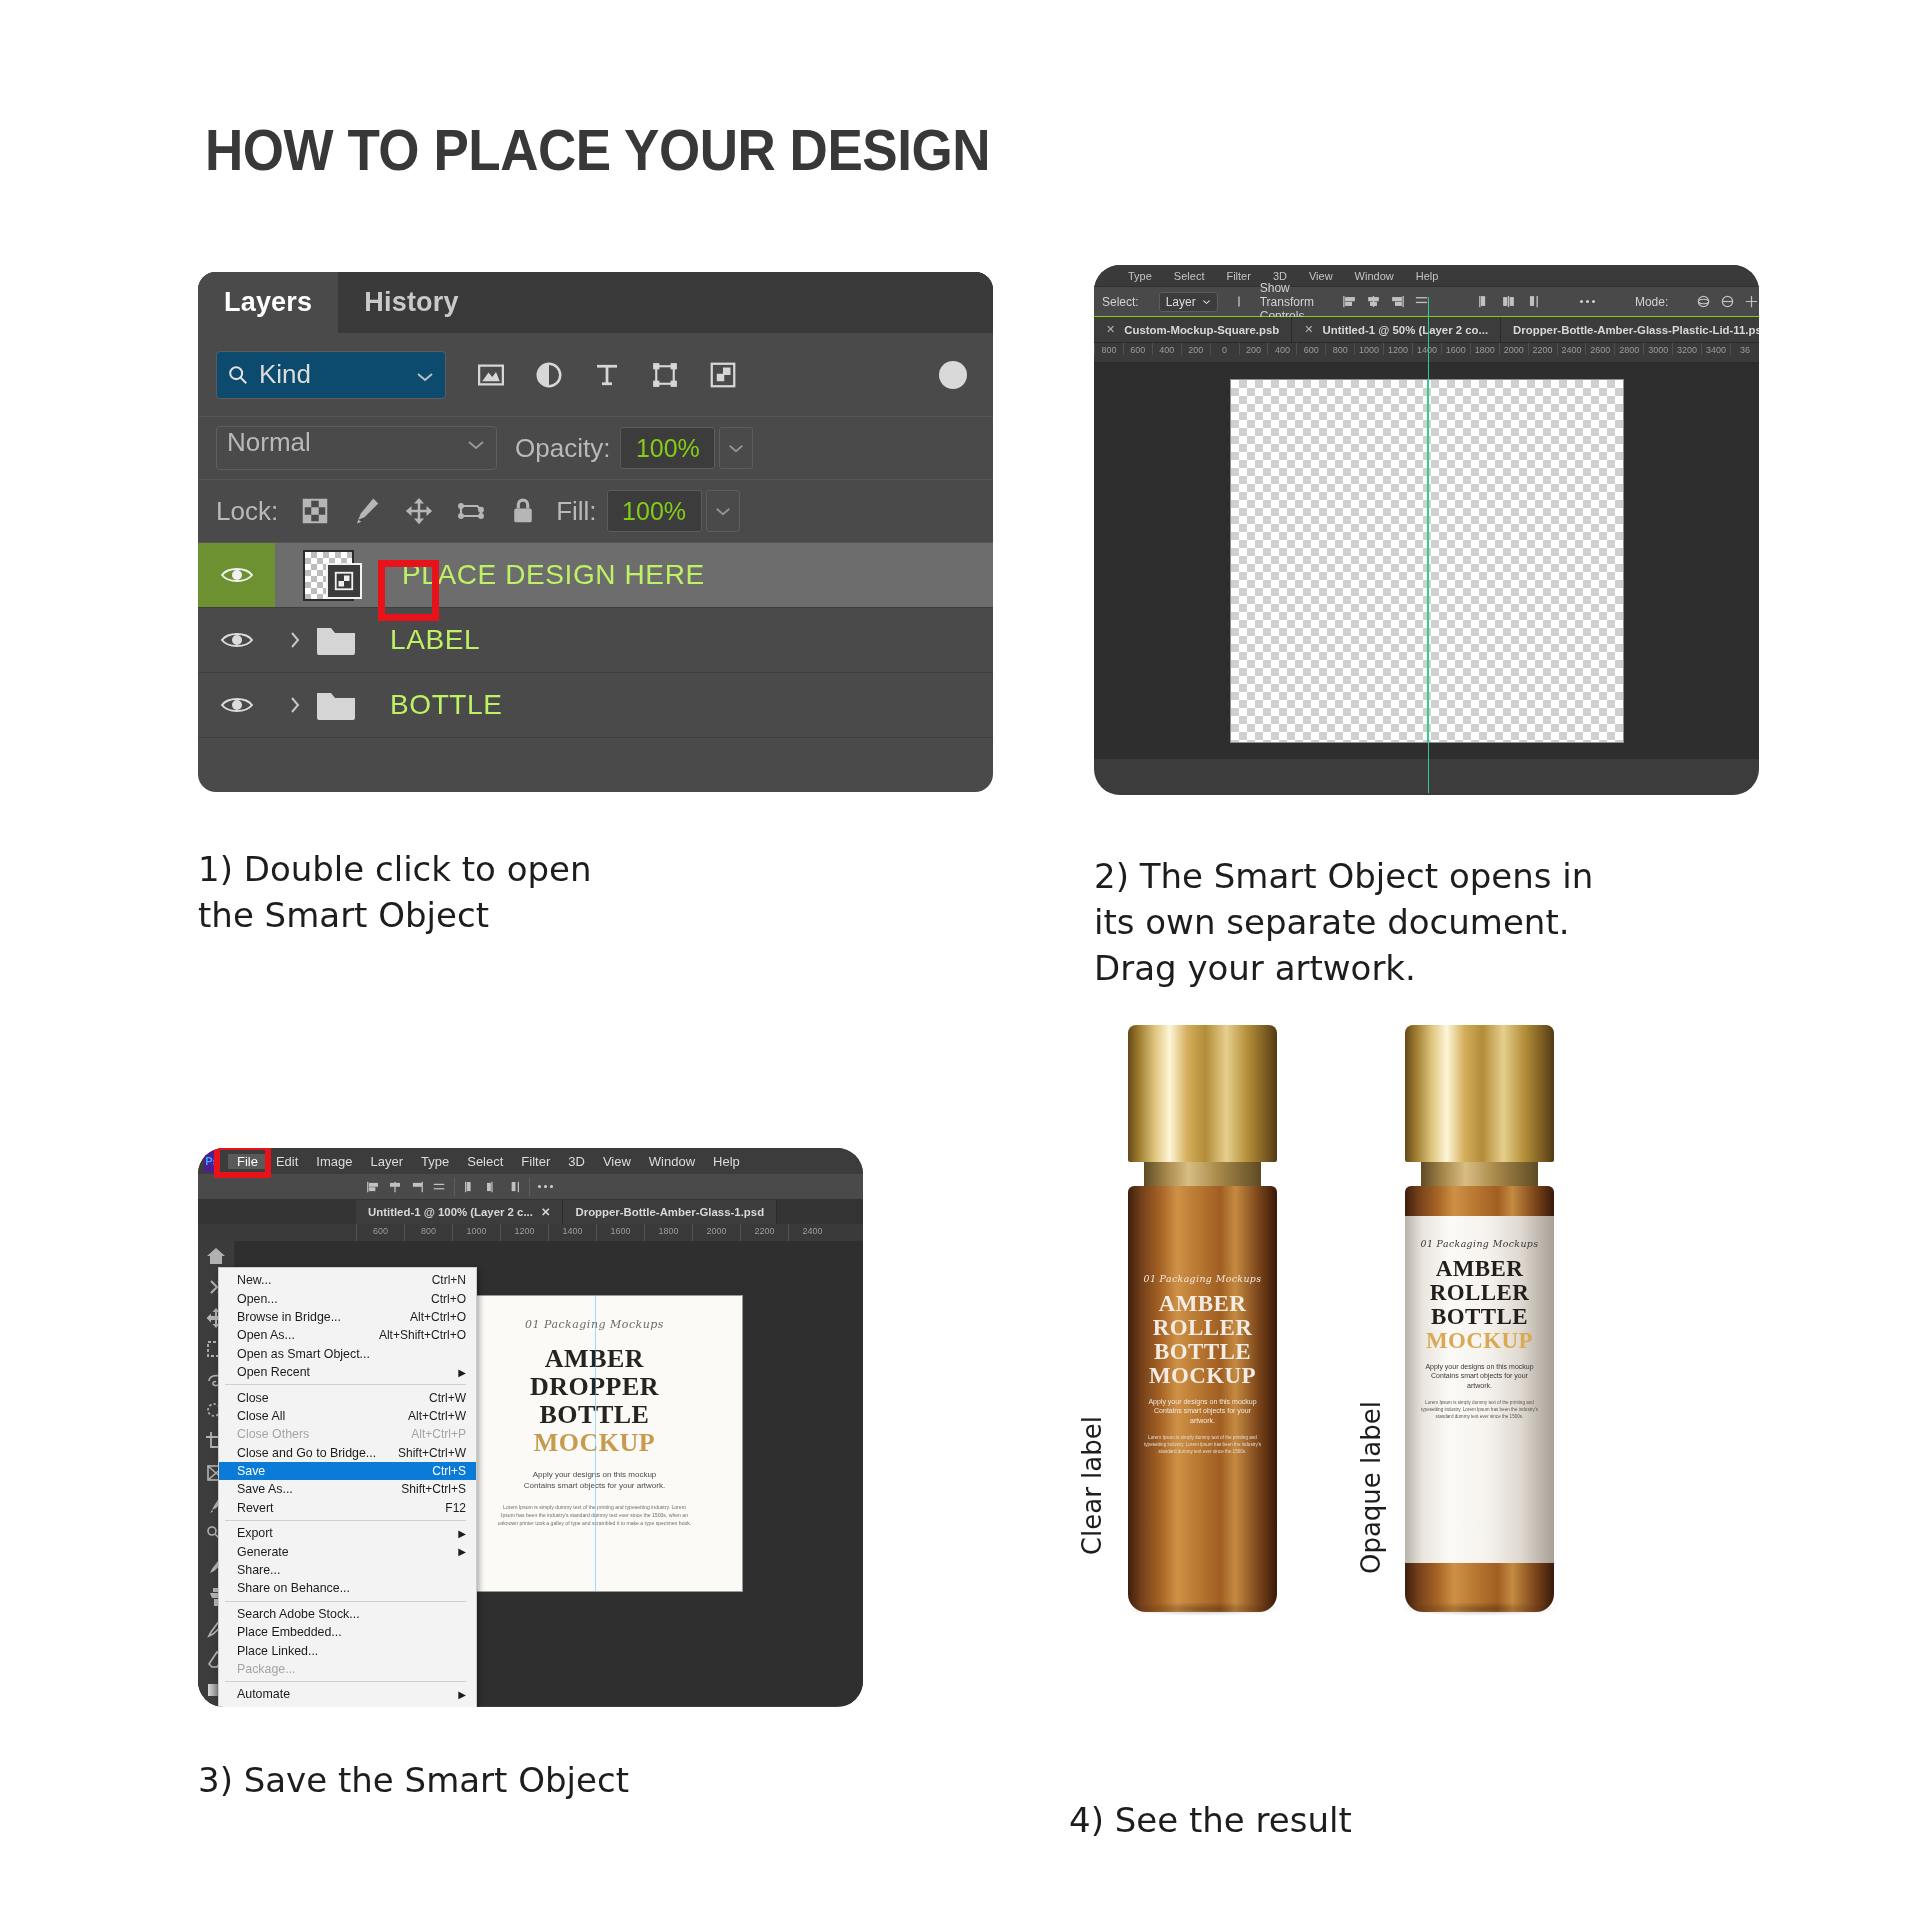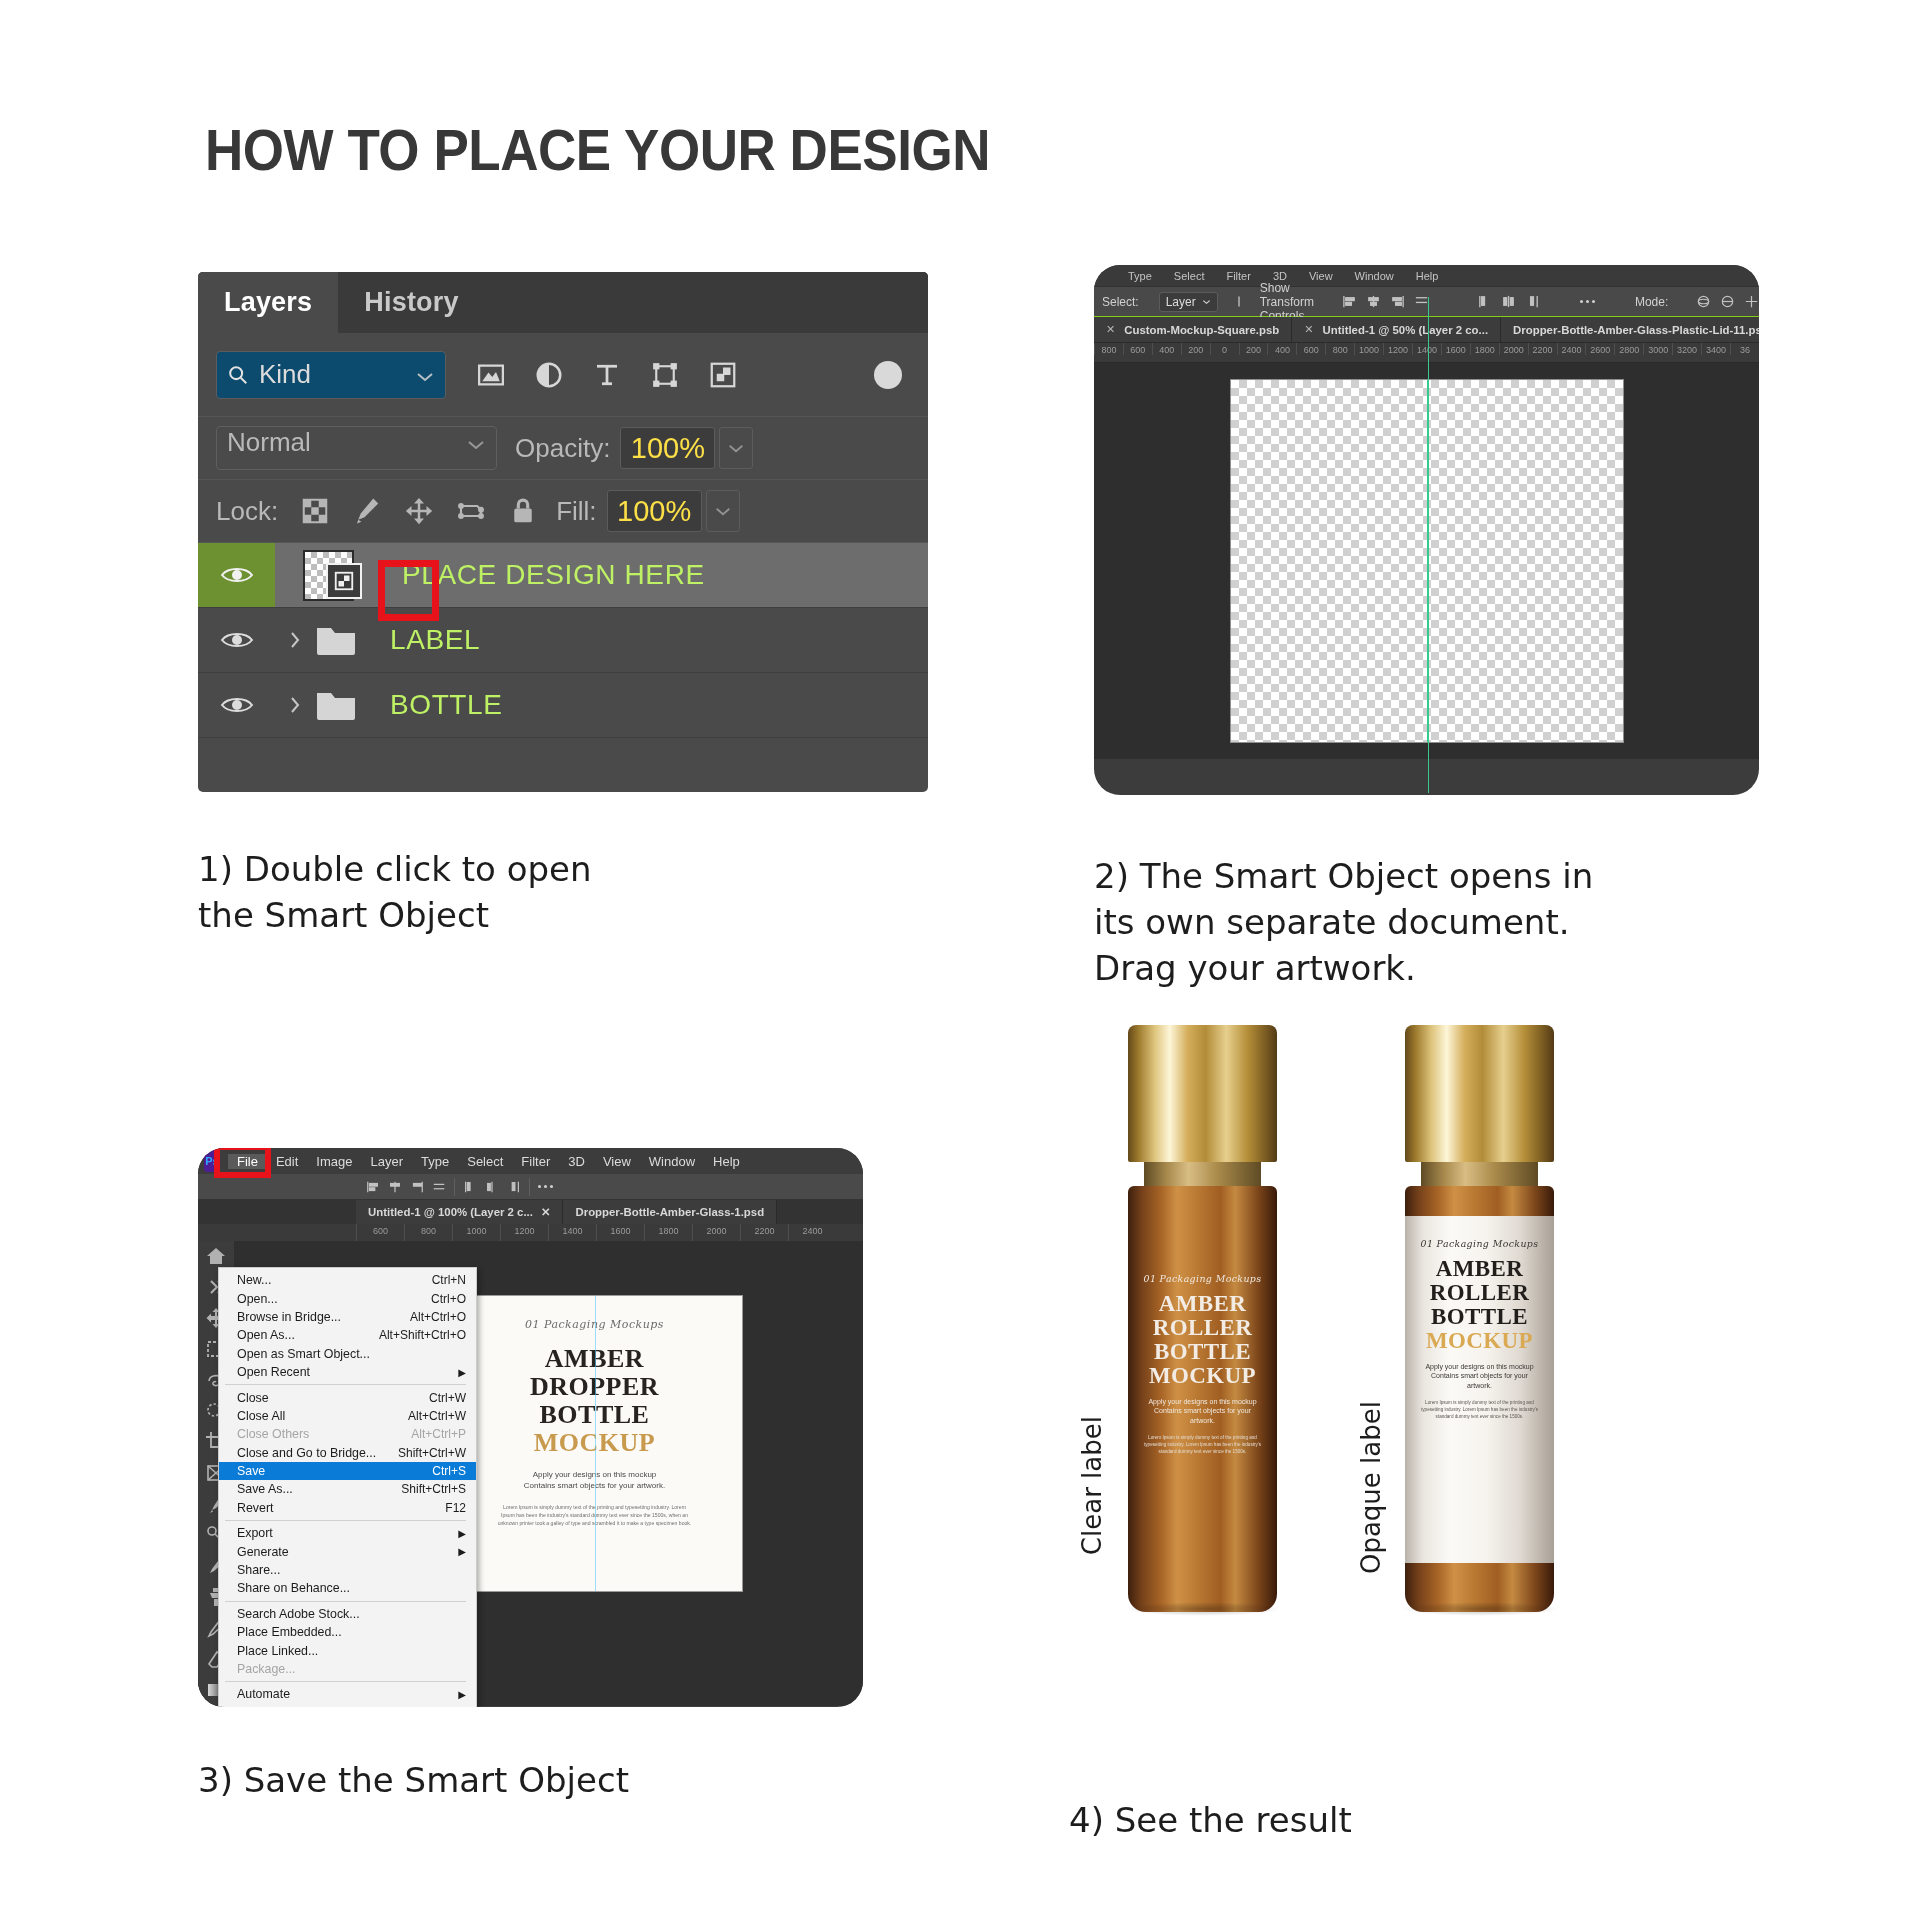--- a/index.html
+++ b/index.html
@@ -23,22 +23,22 @@
   .caption {
     position: absolute;
     font-size: 34px; line-height: 46px; color: #1d1d1d;
     font-family: "DejaVu Sans", sans-serif; font-weight: 400;
     white-space: pre-line;
   }
 
   
   .layers-panel {
     position: absolute; left: 198px; top: 272px;
-    width: 730px; height: 520px;
-    background: #4a4a4a; border-radius: 5px; overflow: hidden;
+    width: 795px; height: 520px;
+    background: #4a4a4a; border-radius: 18px; overflow: hidden;
     font-family: "Liberation Sans", sans-serif;
   }
   .lp-tabbar { height: 61px; background:#3a3a3a; display:flex; align-items:stretch; }
   .lp-tab {
     display:flex; align-items:center; padding: 0 26px;
     font-size: 27px; font-weight: bold; color: #e6e6e6; letter-spacing:0.2px;
   }
   .lp-tab.active { background:#4a4a4a; color:#fff; }
   .lp-tab.inactive { background:#3a3a3a; color:#c9c9c9; }
   .lp-tab-fill { flex:1; background:#3a3a3a; }
@@ -69,21 +69,21 @@
   .lp-select {
     width: 281px; height: 44px; background:#4a4a4a; border:1px solid #5e5e5e;
     border-radius:4px; display:flex; padding: 0 10px;
     font-size: 26px; color:#b9b9b9;
   }
   .lp-select .chev { margin-left:auto; width:20px; height:12px; opacity:.7; }
   .lp-label { font-size:26px; color:#b9b9b9; margin-left: 18px; }
   .lp-numfield {
     margin-left: 10px; height:42px; width: 95px; background:#3c3c3c;
     border:1px solid #5c5c5c; border-radius:3px; display:flex; align-items:center;
-    justify-content:center; font-size:29px; color:#fde047;
+    justify-content:center; font-size:25px; color:#84cc16;
   }
   .lp-numchev {
     margin-left: 4px; width: 34px; height:42px; background:#4a4a4a;
     border:1px solid #5c5c5c; border-radius:3px; display:flex;
     align-items:center; justify-content:center;
   }
   .lp-numchev svg { width:18px; height:11px; opacity:.7; }
 
   .lp-lockrow {
     height: 63px; background:#4a4a4a; display:flex; align-items:center;

